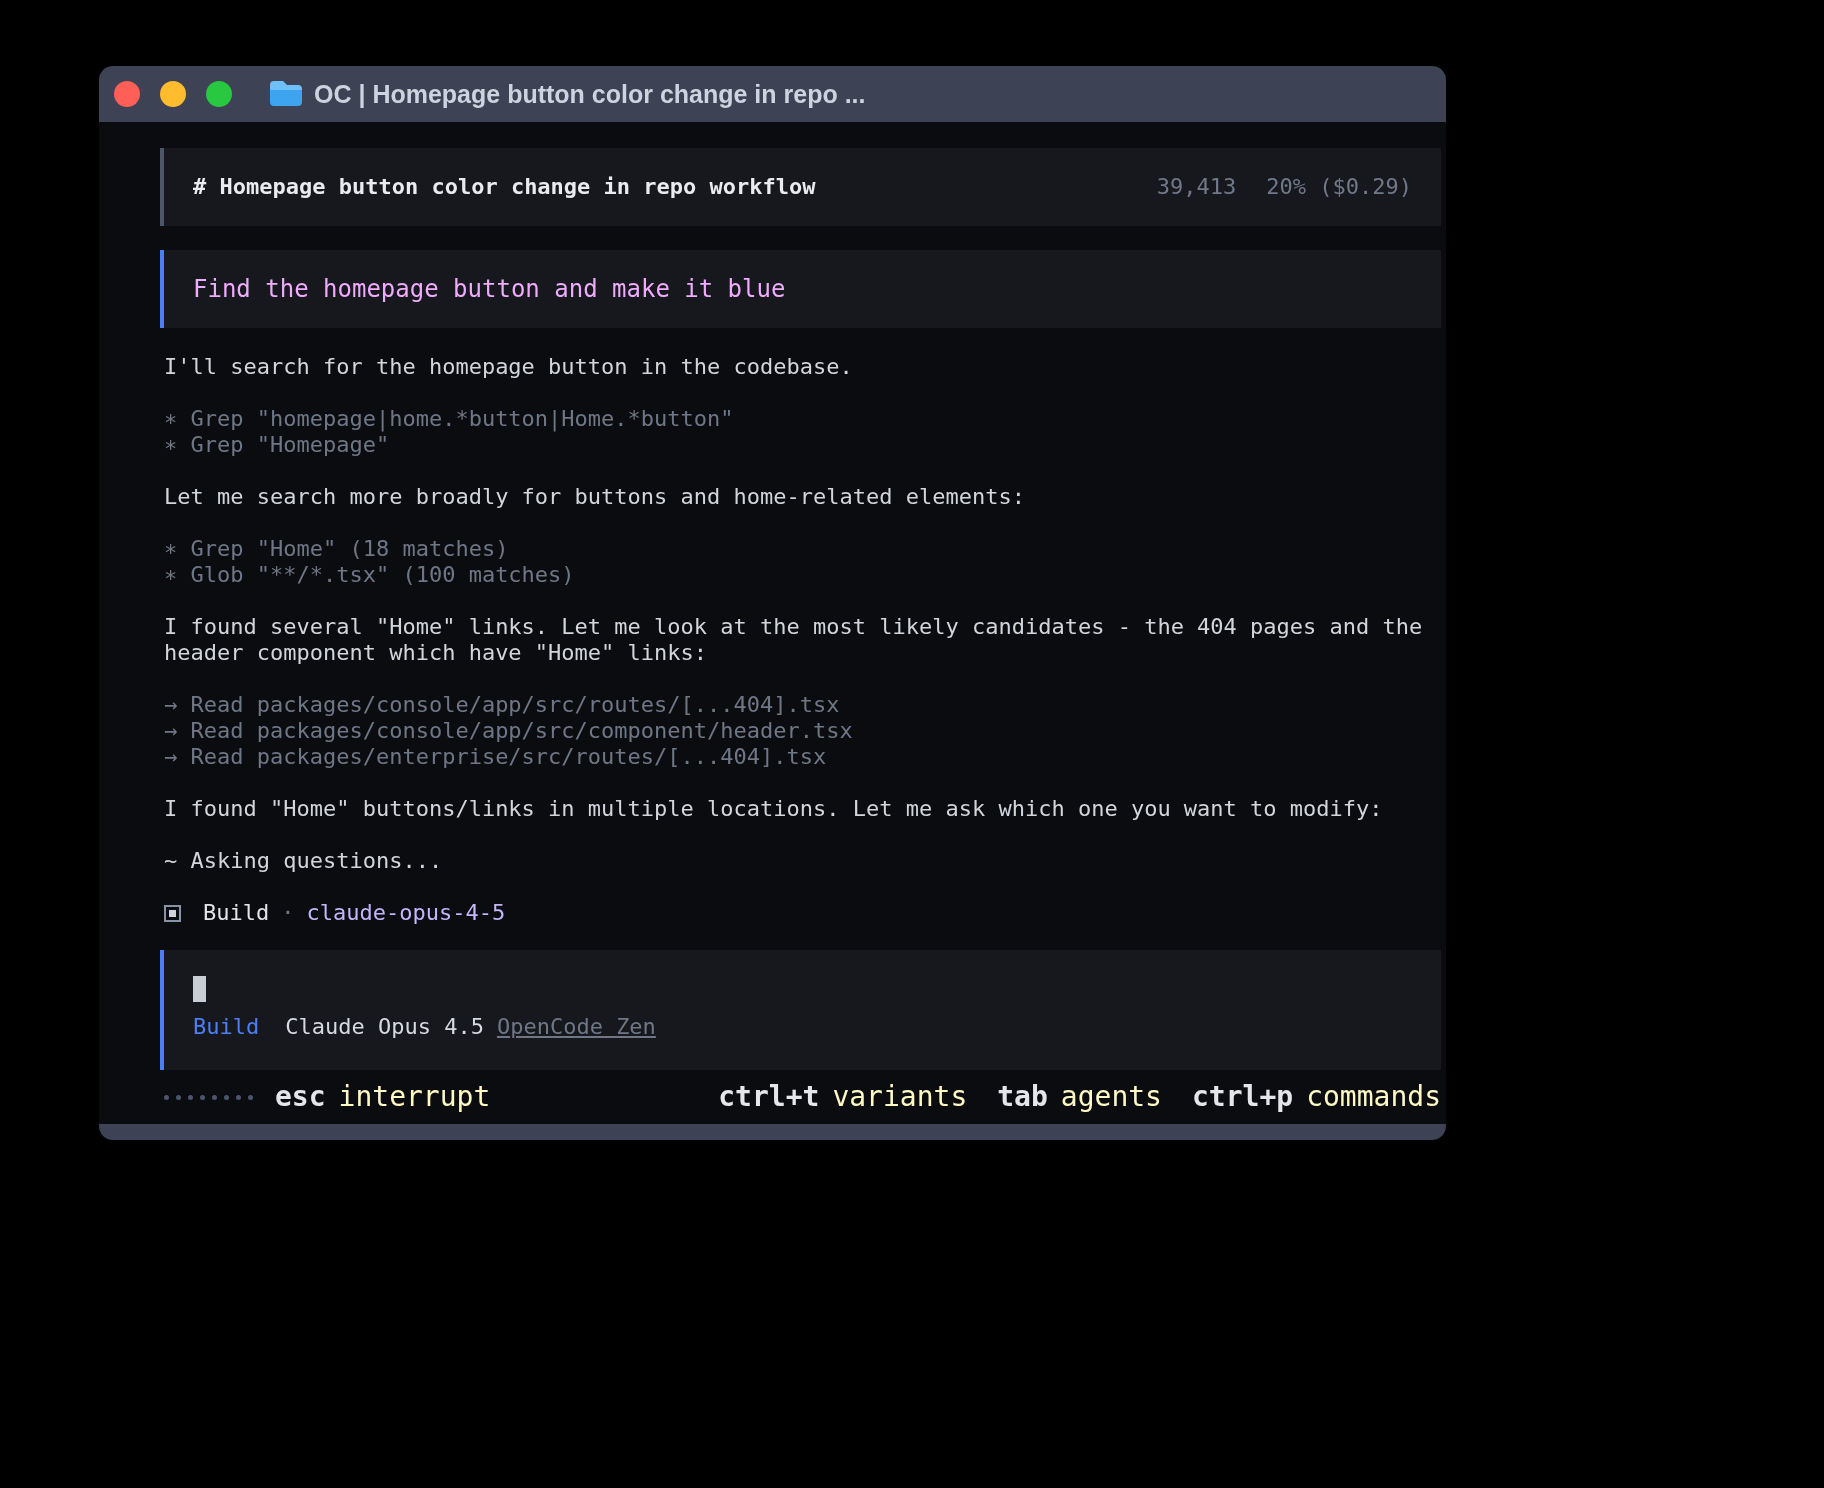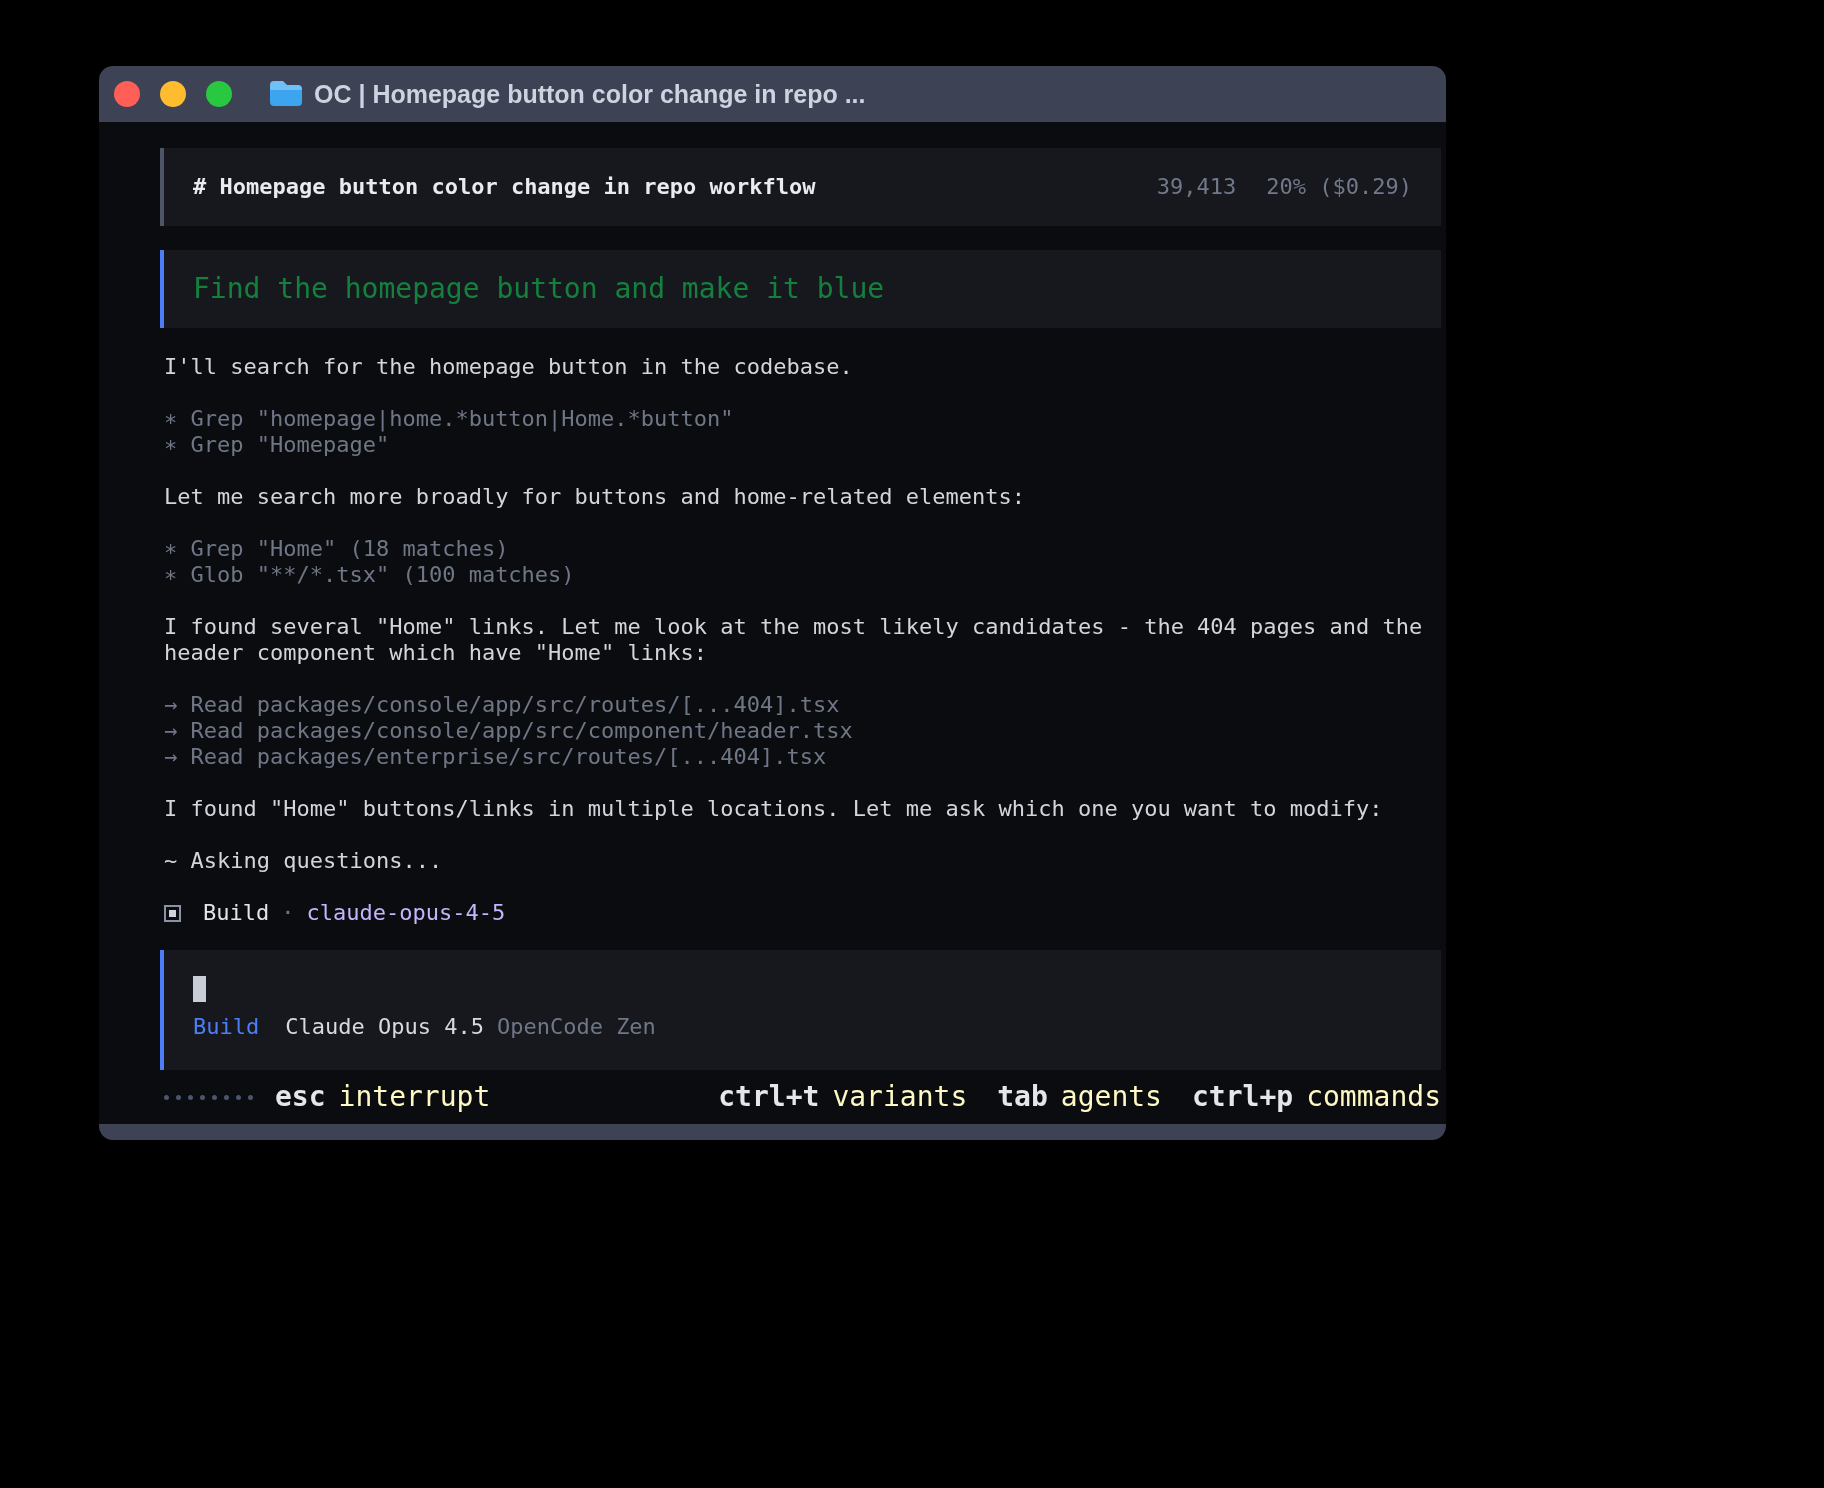--- a/index.html
+++ b/index.html
@@ -69,21 +69,21 @@
     white-space: nowrap;
   }
   .session-stats { display: flex; gap: 30px; }
   .session-stats span {
     color: #70788a;
     font-size: 22px;
     line-height: 26px;
     white-space: nowrap;
   }
   .user-block { margin-bottom: 26px; }
-  .user-text { color: #15803d; font-size: 28px; line-height: 26px; white-space: nowrap; }
+  .user-text { color: #f0abfc; font-size: 24px; line-height: 26px; white-space: nowrap; }
   .para { margin-left: 33px; margin-bottom: 26px; }
   .line { font-size: 22px; line-height: 26px; white-space: nowrap; }
   .line.text { color: #d2d5dc; }
   .line.tool { color: #6f7787; }
   .status-row {
     margin-left: 33px; margin-bottom: 24px;
     display: flex; align-items: center;
     font-size: 22px; line-height: 26px;
   }
   .agent-icon {
@@ -94,21 +94,21 @@
   }
   .agent-icon-inner { width: 7px; height: 7px; background: #ced3dc; }
   .agent-name { color: #e2e4e9; }
   .agent-sep { color: #6f7787; margin: 0 12px; }
   .agent-model { color: #c4b5fd; text-align: right; }
   .input-block { height: 120px; padding: 26px 29px 30px 29px; }
   .cursor { display: block; width: 13px; height: 26px; background: #c9cdd5; }
   .input-meta { margin-top: 12px; display: flex; font-size: 22px; line-height: 26px; }
   .input-mode { color: #4e7ef5; }
   .input-model { color: #d6d9e0; margin-left: 26px; }
-  .input-provider { color: #6f7787; margin-left: 13px; }
+  .input-provider { color: #6f7787; margin-left: 13px; text-decoration: underline; }
   .footer {
     margin-top: 14px;
     margin-left: 33px;
     display: flex;
     justify-content: space-between;
     align-items: center;
     height: 26px;
   }
   .footer-left { display: flex; align-items: center; }
   .spinner-dots { display: flex; align-items: center; gap: 7px; margin-right: 22px; }

